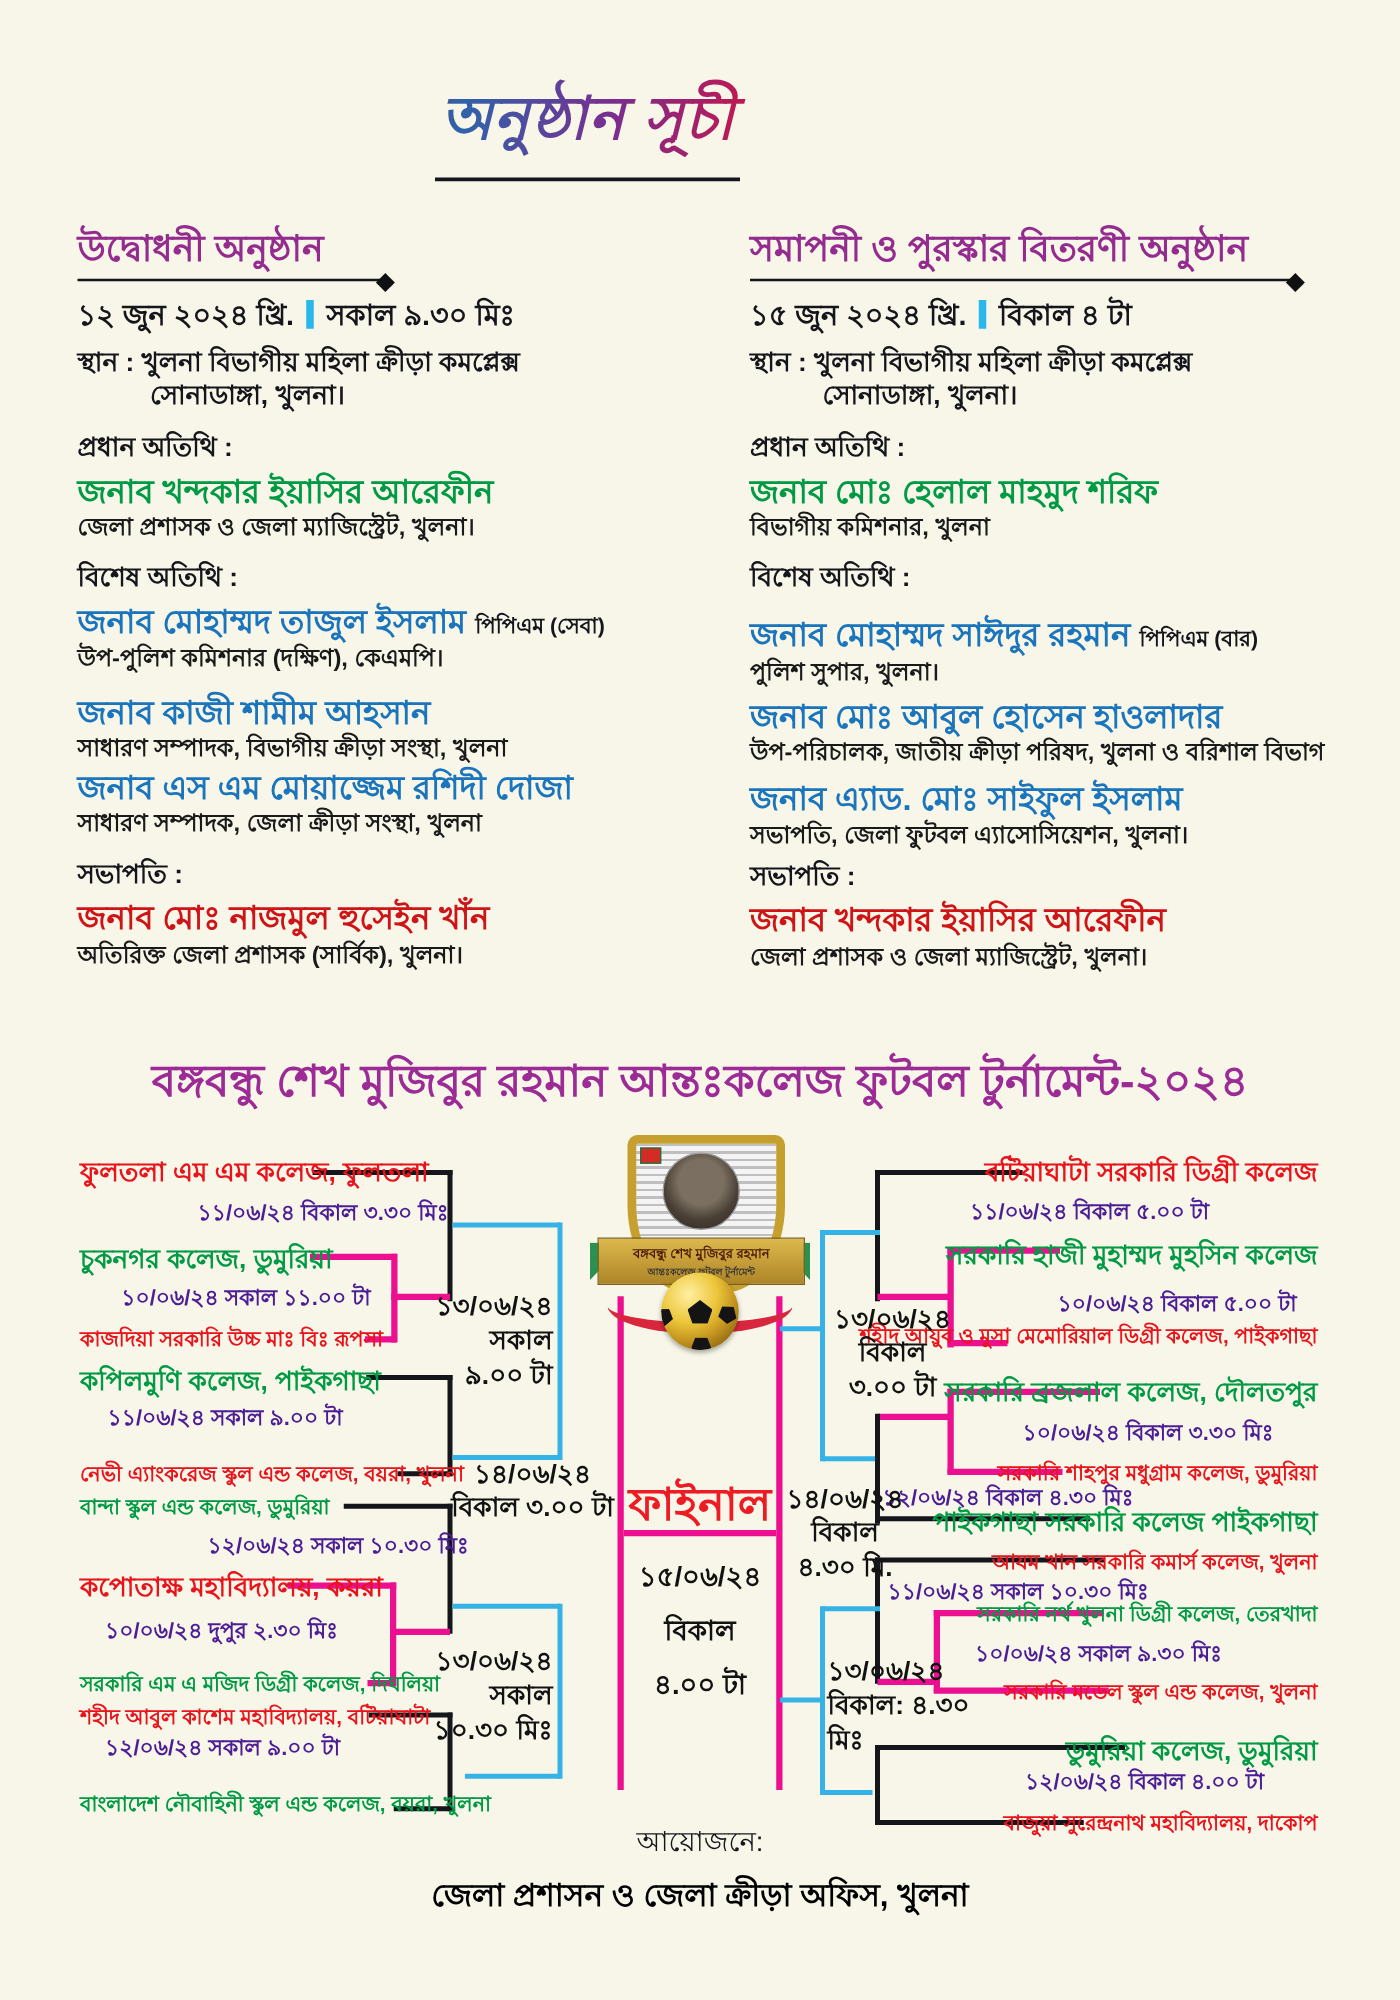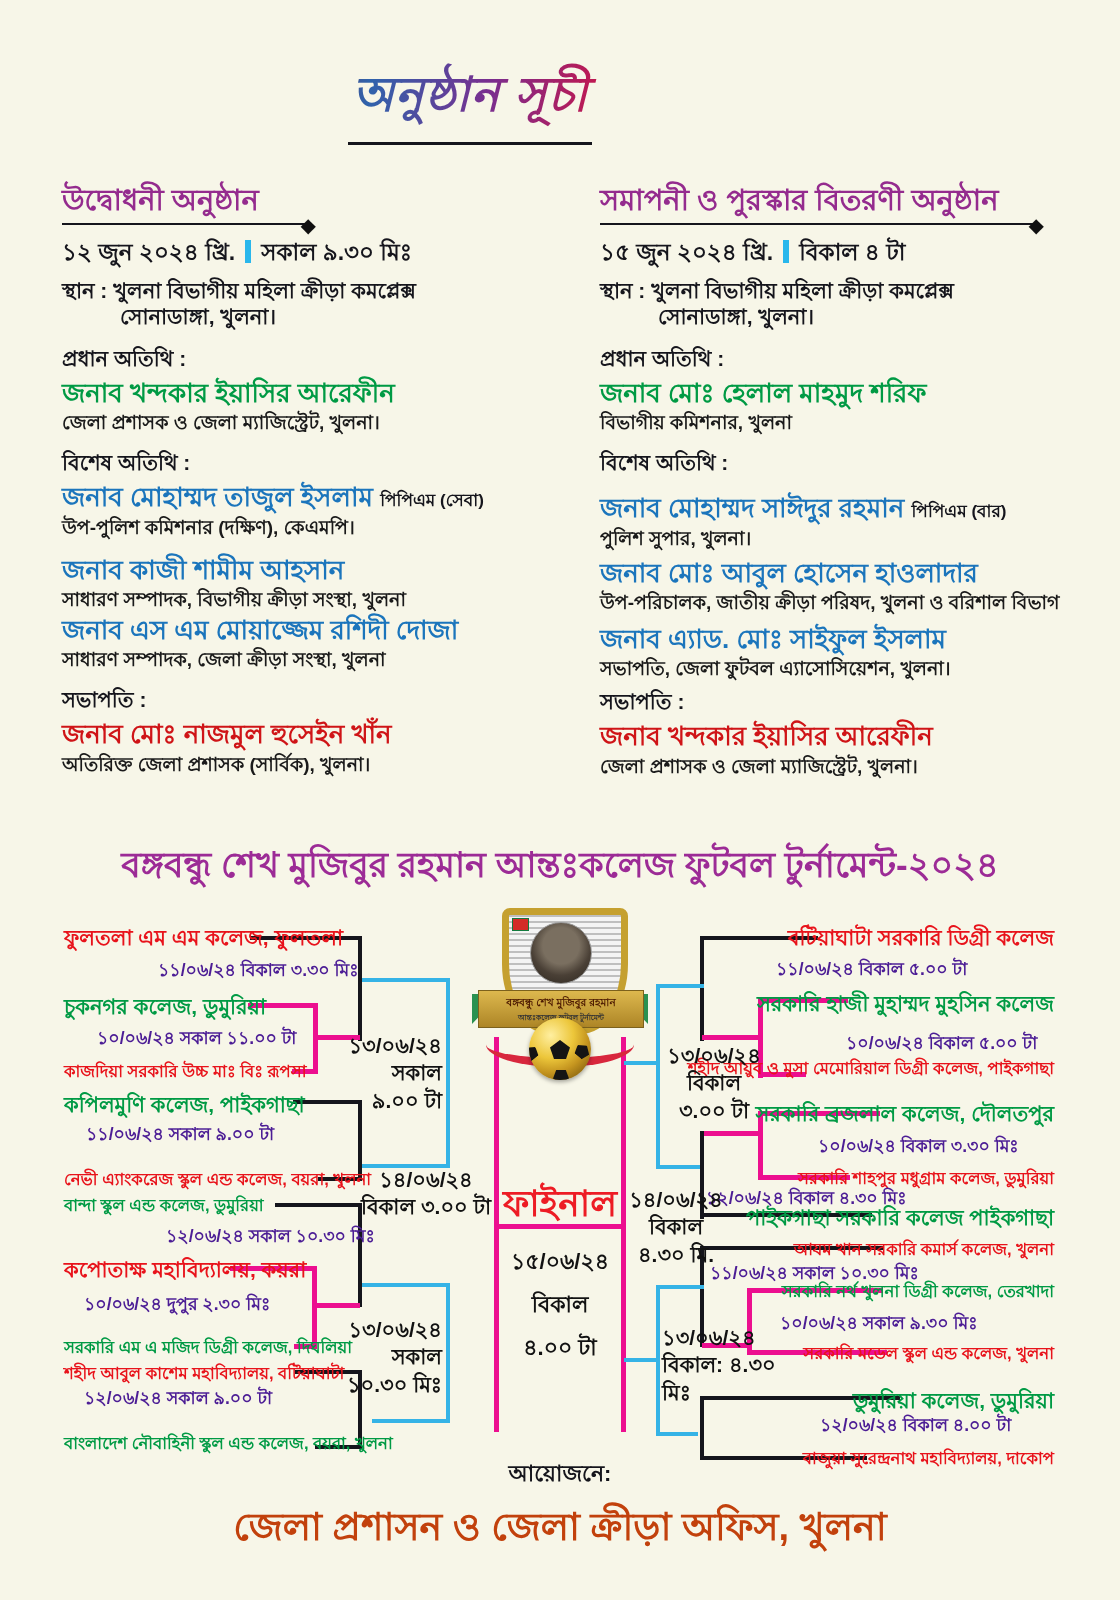--- a/index.html
+++ b/index.html
@@ -71,22 +71,22 @@
   .banner .b2{font-size:7.5px;font-weight:700;color:#333;}
   .redarc{position:absolute;left:8px;top:116px;width:148px;height:36px;border-bottom:9px solid #d8273d;
     border-radius:50%;z-index:1;}
   .ball{position:absolute;left:51px;top:112px;width:62px;height:62px;border-radius:50%;overflow:hidden;z-index:4;
     background:radial-gradient(circle at 35% 28%,#ffefa0 0%,#ecc63a 38%,#c4941f 62%,#6e4e08 95%);
     box-shadow:0 2px 4px rgba(0,0,0,.35);}
   .pent{position:absolute;background:#141414;clip-path:polygon(50% 0,100% 40%,80% 100%,20% 100%,0 40%);}
 
   
   .org{position:absolute;left:160px;top:1456px;width:800px;text-align:center;z-index:3;}
-  .org-label{font-size:22px;font-weight:700;color:#15151c;}
-  .org-name{margin-top:4px;font-size:38px;font-weight:800;color:#c2410c;text-align:center;}
+  .org-label{font-size:22px;font-weight:400;color:#15151c;}
+  .org-name{margin-top:4px;font-size:25px;font-weight:800;color:#000000;text-align:center;}
 </style>
 </head>
 <body>
 
 <div class="page">
 
   <div class="script-title">অনুষ্ঠান সূচী</div>
   <div class="script-rule"></div>
 
   <div class="cer" style="left:62px;top:182px;width:500px;">

